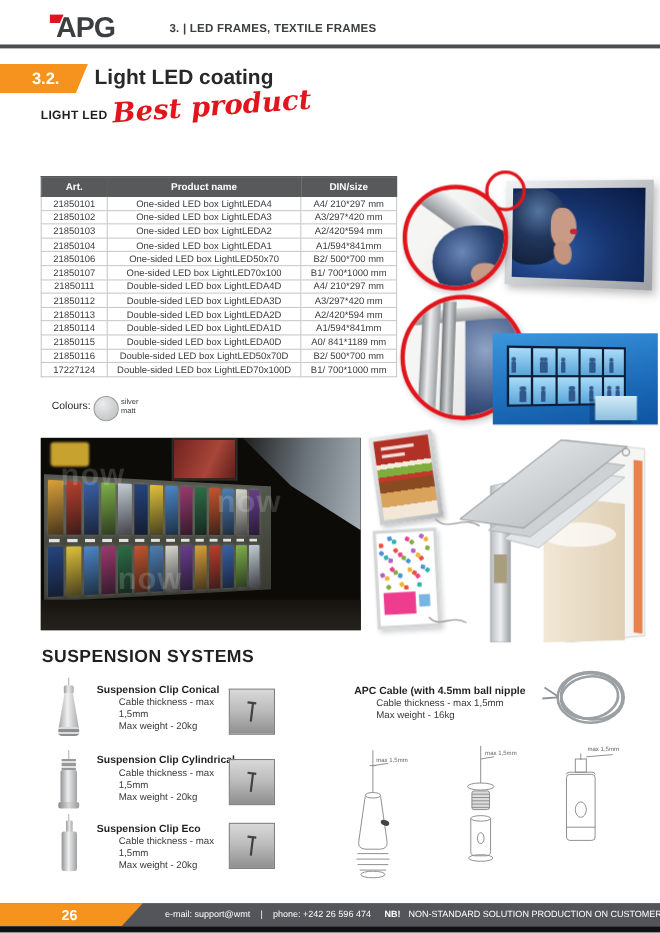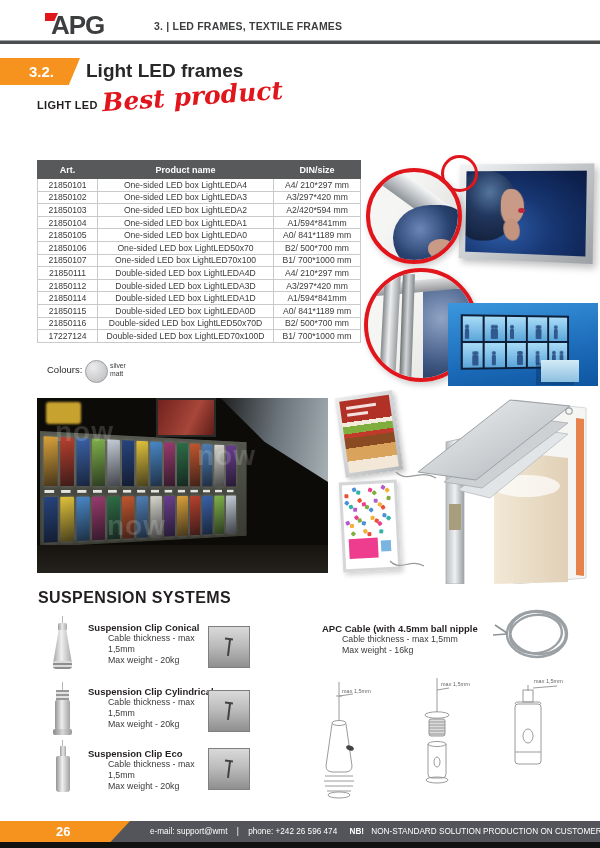--- a/index.html
+++ b/index.html
@@ -172,21 +172,21 @@
 <div class="page">
 
   <div class="logo-flag"></div>
   <div class="logo-text">APG</div>
   <div class="chapter">3. | LED FRAMES, TEXTILE FRAMES</div>
   <div class="header-rule"></div>
 
   <div class="sec-badge">
     <span>3.2.</span>
   </div>
-  <div class="sec-title">Light LED frames</div>
+  <div class="sec-title">Light LED coating</div>
   <div class="light-led">LIGHT LED</div>
   <div class="script">Best product</div>
 
   <table class="tbl">
     <colgroup>
         <col class="col-art">
         <col class="col-name">
         <col class="col-size">
       </colgroup>
     <thead>
@@ -211,43 +211,43 @@
           <td>21850103</td>
           <td>One-sided LED box LightLEDA2</td>
           <td>A2/420*594 mm</td>
         </tr>
         <tr>
           <td>21850104</td>
           <td>One-sided LED box LightLEDA1</td>
           <td>A1/594*841mm</td>
         </tr>
         <tr>
-          <td>21850105</td>
-          <td>One-sided LED box LightLEDA0</td>
-          <td>A0/ 841*1189 mm</td>
-        </tr>
-        <tr>
           <td>21850106</td>
           <td>One-sided LED box LightLED50x70</td>
           <td>B2/ 500*700 mm</td>
         </tr>
         <tr>
           <td>21850107</td>
           <td>One-sided LED box LightLED70x100</td>
           <td>B1/ 700*1000 mm</td>
         </tr>
         <tr>
           <td>21850111</td>
           <td>Double-sided LED box LightLEDA4D</td>
           <td>A4/ 210*297 mm</td>
         </tr>
         <tr>
           <td>21850112</td>
           <td>Double-sided LED box LightLEDA3D</td>
           <td>A3/297*420 mm</td>
+        </tr>
+        <tr>
+          <td>21850113</td>
+          <td>Double-sided LED box LightLEDA2D</td>
+          <td>A2/420*594 mm</td>
         </tr>
         <tr>
           <td>21850114</td>
           <td>Double-sided LED box LightLEDA1D</td>
           <td>A1/594*841mm</td>
         </tr>
         <tr>
           <td>21850115</td>
           <td>Double-sided LED box LightLEDA0D</td>
           <td>A0/ 841*1189 mm</td>

